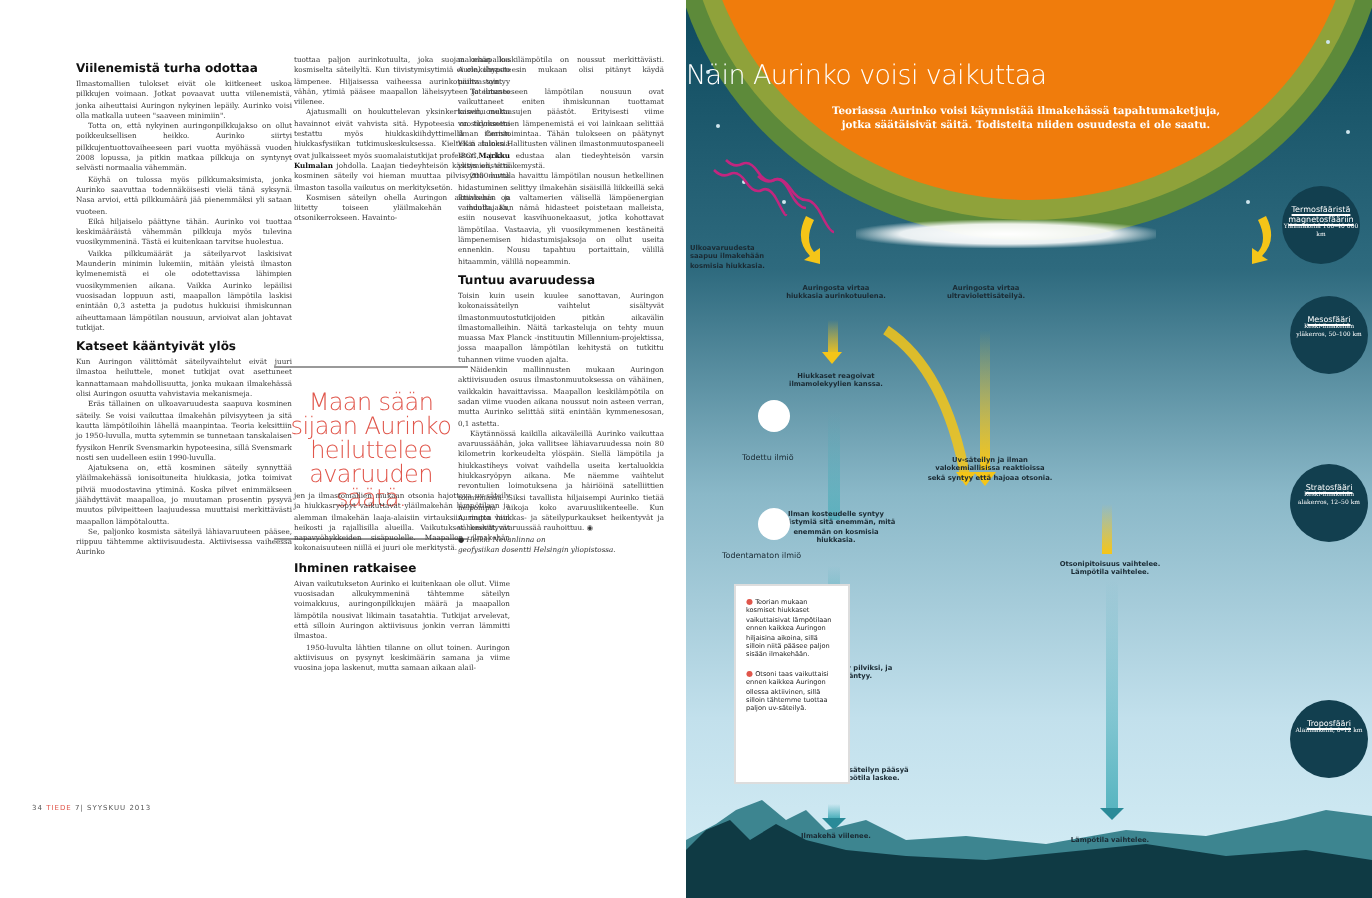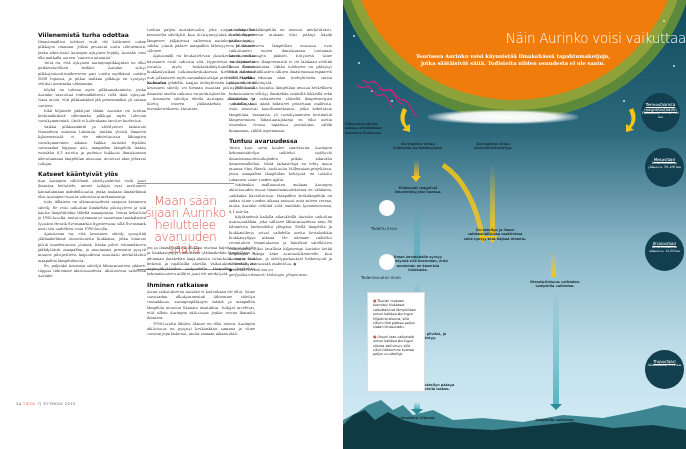--- a/index.html
+++ b/index.html
@@ -16,21 +16,21 @@
 .c2b{left:147px;top:246px}
 .quote{position:absolute;left:137px;top:183px;width:97px;border-top:1px solid #999;border-bottom:1px solid #999;padding:11px 0 14px 0;text-align:center;font-family:"DejaVu Sans",sans-serif;font-size:12px;line-height:12px;color:#e0564b;font-weight:300;letter-spacing:-0.3px}
 .footer{position:absolute;left:16px;top:402px;font-family:"DejaVu Sans",sans-serif;font-size:3.5px;color:#555;letter-spacing:0.5px}
 .footer .brand{color:#e0564b}
 .author{font-style:italic}
 b.name{font-weight:bold;color:#111}
 .right{position:absolute;left:343px;top:0;width:343px;height:449px;overflow:hidden;background:linear-gradient(180deg,#0e4a5e 0%,#2e6a7e 30%,#8ab8c8 55%,#c2e0ec 80%,#d6eef6 100%)}
 .sun-ring{position:absolute;left:-8px;top:-210px;width:359px;height:330px;border-radius:50%;background:#5d8a3a}
 .sun-ring2{position:absolute;left:0px;top:-208px;width:343px;height:318px;border-radius:50%;background:#8fa23a}
 .sun{position:absolute;left:8px;top:-206px;width:327px;height:306px;border-radius:50%;background:#f07c0c}
-.title{position:absolute;left:0;top:30px;width:343px;text-align:right;font-family:"DejaVu Sans",sans-serif;font-size:13.5px;color:#fff;font-weight:300;letter-spacing:-0.3px}
+.title{position:absolute;left:0;top:30px;width:343px;text-align:left;font-family:"DejaVu Sans",sans-serif;font-size:13.5px;color:#fff;font-weight:300;letter-spacing:-0.3px}
 .subtitle{position:absolute;left:70px;top:53px;width:200px;text-align:center;font-size:5.2px;line-height:7px;color:#fff;font-weight:bold}
 .flabel{position:absolute;font-family:"DejaVu Sans",sans-serif;font-size:3.4px;line-height:4.4px;color:#1a2a33;text-align:center;font-weight:bold}
 .circle{position:absolute;width:39px;height:39px;border-radius:50%;background:#123f4f;color:#fff;text-align:center;font-family:"DejaVu Sans",sans-serif;padding-top:9px}
 .circle .cn{font-size:4px;text-decoration:underline;display:block;line-height:5px}
 .circle .cd{font-size:3px;line-height:3.8px;display:block;font-family:"DejaVu Serif",serif}
 .star{position:absolute;width:2px;height:2px;border-radius:50%;background:#cfe6ee}
 .box{position:absolute;left:24px;top:52px;width:58px;height:100px;background:#fff;border:1px solid #ddd;padding:6px 5px;font-family:"DejaVu Sans",sans-serif;font-size:3.3px;line-height:4.4px;color:#222}
 .box p{margin-bottom:5px}
 .box .dot{color:#e0564b;font-size:4px}
 .legend-label{position:absolute;font-family:"DejaVu Sans",sans-serif;font-size:4px;color:#1a2a33}

